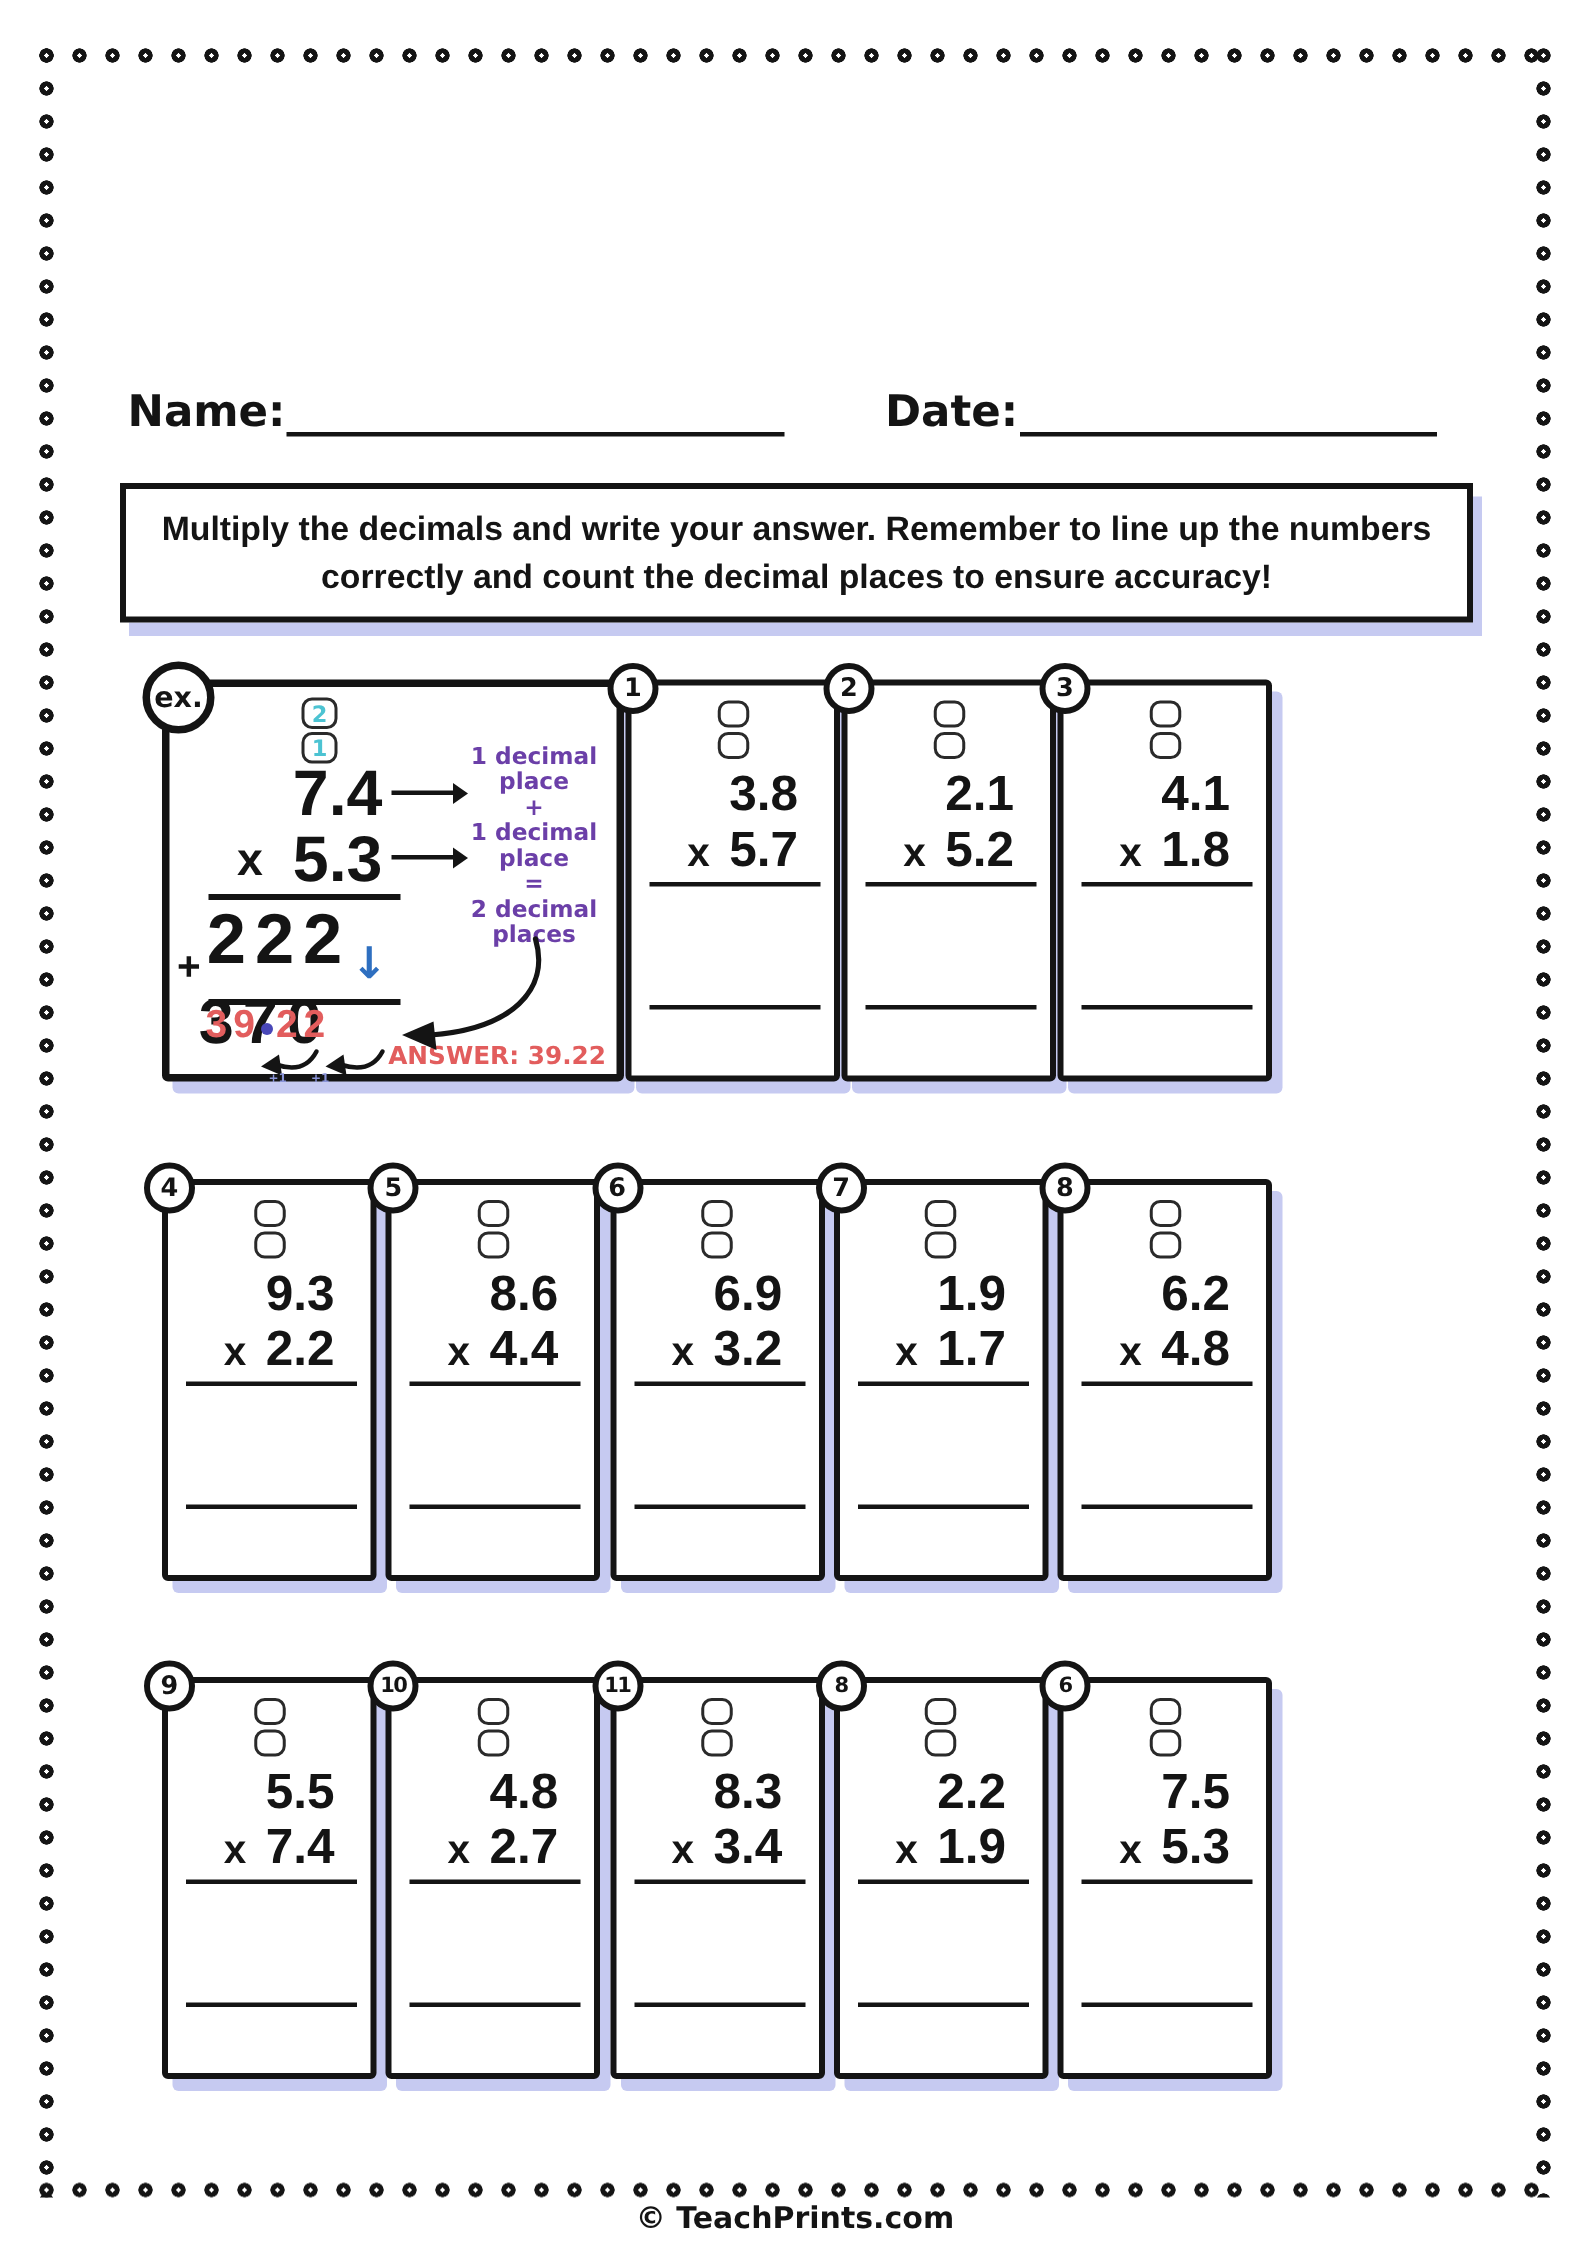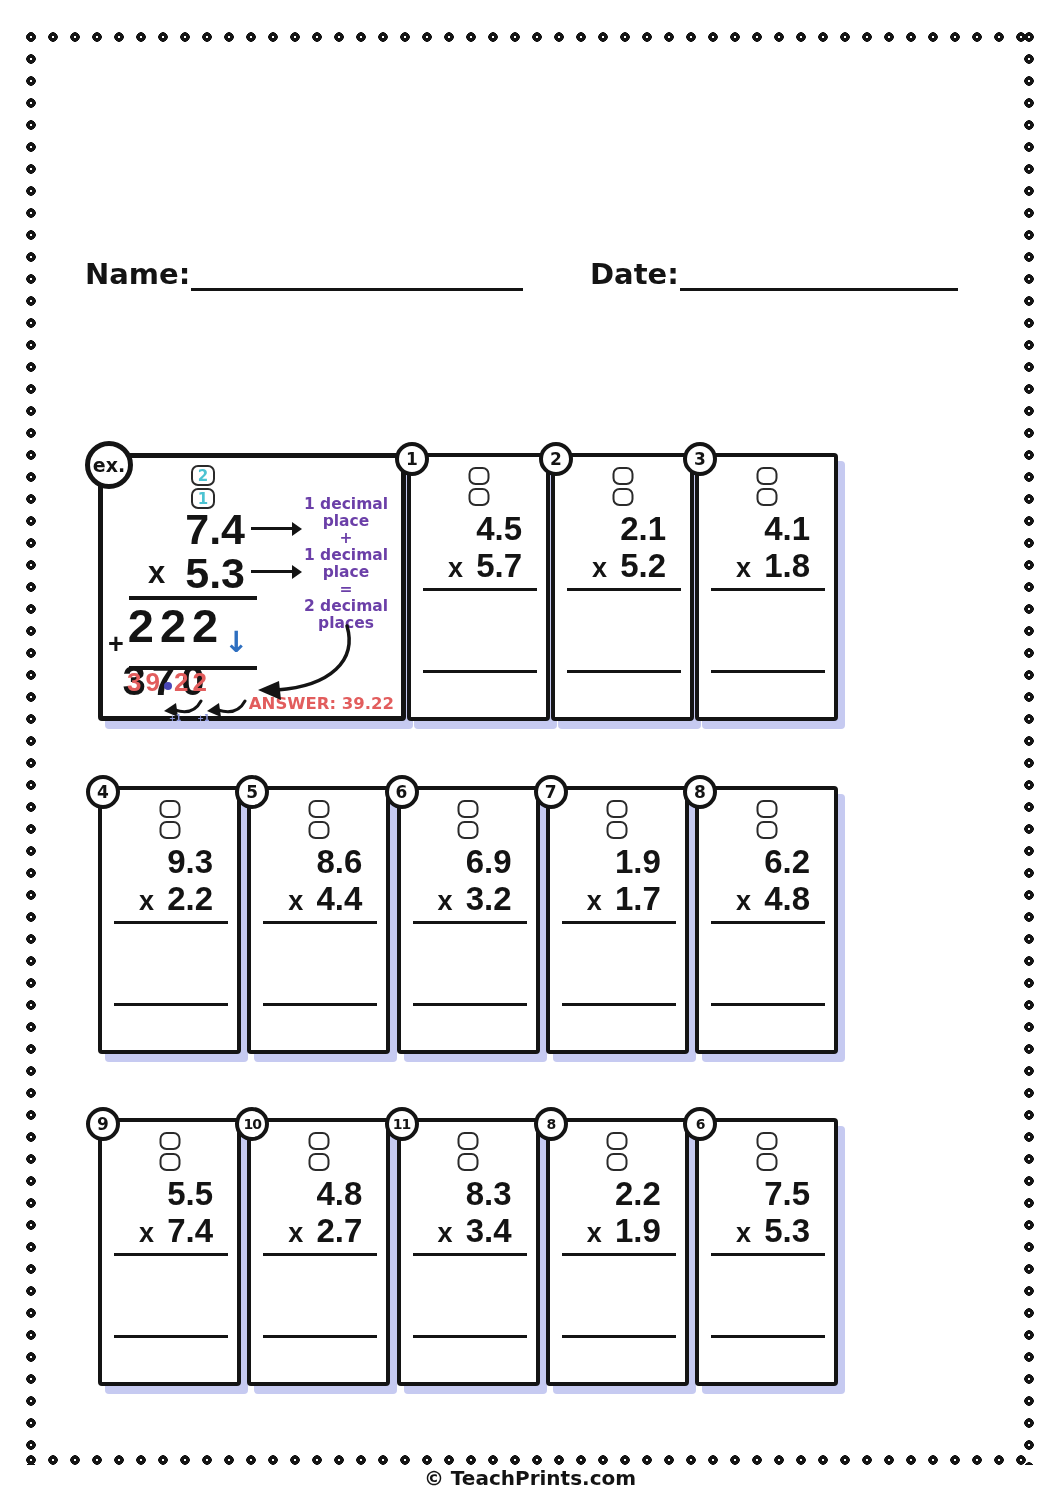--- a/index.html
+++ b/index.html
@@ -35,21 +35,21 @@
   .write-line.name{width:332px;}
   .write-line.date{width:278px;}
 
   
   .instructions{position:absolute;left:80px;top:322px;width:902px;box-sizing:border-box;
     border:4px solid #141414;background:#fff;box-shadow:6px 9px 0 var(--accent_shadow,#c6caf1);
     padding:11px 8px;text-align:center;
     font-family:"Liberation Sans",sans-serif;font-weight:700;font-size:22.5px;line-height:1.4;}
 
   
-  .prow{position:absolute;left:98px;width:740px;display:flex;justify-content:space-between;}
+  .prow{position:absolute;left:108px;width:740px;display:flex;justify-content:space-between;}
   #row1{top:453px;}
   #row2{top:786px;}
   #row3{top:1118px;}
 
   
   .pbox{position:relative;width:143px;height:268px;box-sizing:border-box;border:4px solid #141414;
     border-radius:4px;background:#fff;box-shadow:7px 8px 0 var(--accent_shadow,#c6caf1);}
   .badge{position:absolute;left:-16px;top:-15px;width:34px;height:34px;box-sizing:border-box;
     border:4px solid #141414;border-radius:50%;background:#fff;z-index:2;
     display:flex;align-items:center;justify-content:center;font-weight:bold;font-size:17px;}
@@ -128,20 +128,21 @@
 
   <div class="field-group field-name">
     <span>Name:</span>
     <span class="write-line name"></span>
   </div>
   <div class="field-group field-date">
     <span>Date:</span>
     <span class="write-line date"></span>
   </div>
 
+  <div class="instructions">Multiply the decimals and write your answer. Remember to line up the numbers correctly and count the decimal places to ensure accuracy!</div>
 
   <div class="prow" id="row1">
     <div class="ebox">
       <div class="ebadge">ex.</div>
       <div class="ecarry">
         <div class="cbox">2</div>
         <div class="cbox">1</div>
       </div>
       <div class="e-top">7.4</div>
       <div class="e-sign">x</div>
@@ -181,21 +182,21 @@
         <polygon points="30,59 9,68 32,78" fill="#141414"></polygon>
       </svg>
     </div>
   <div class="pbox">
     <div class="badge">1</div>
     <div class="carry">
       <div class="cbox"></div>
       <div class="cbox"></div>
     </div>
     <div class="operands">
-      <div>4.5</div>
+      <div>3.8</div>
       <div class="mult-row">
         <span class="sign">x</span>
         <span>5.7</span>
       </div>
     </div>
     <div class="line line1"></div>
     <div class="line line2"></div>
   </div>
       <div class="pbox">
     <div class="badge">2</div>

